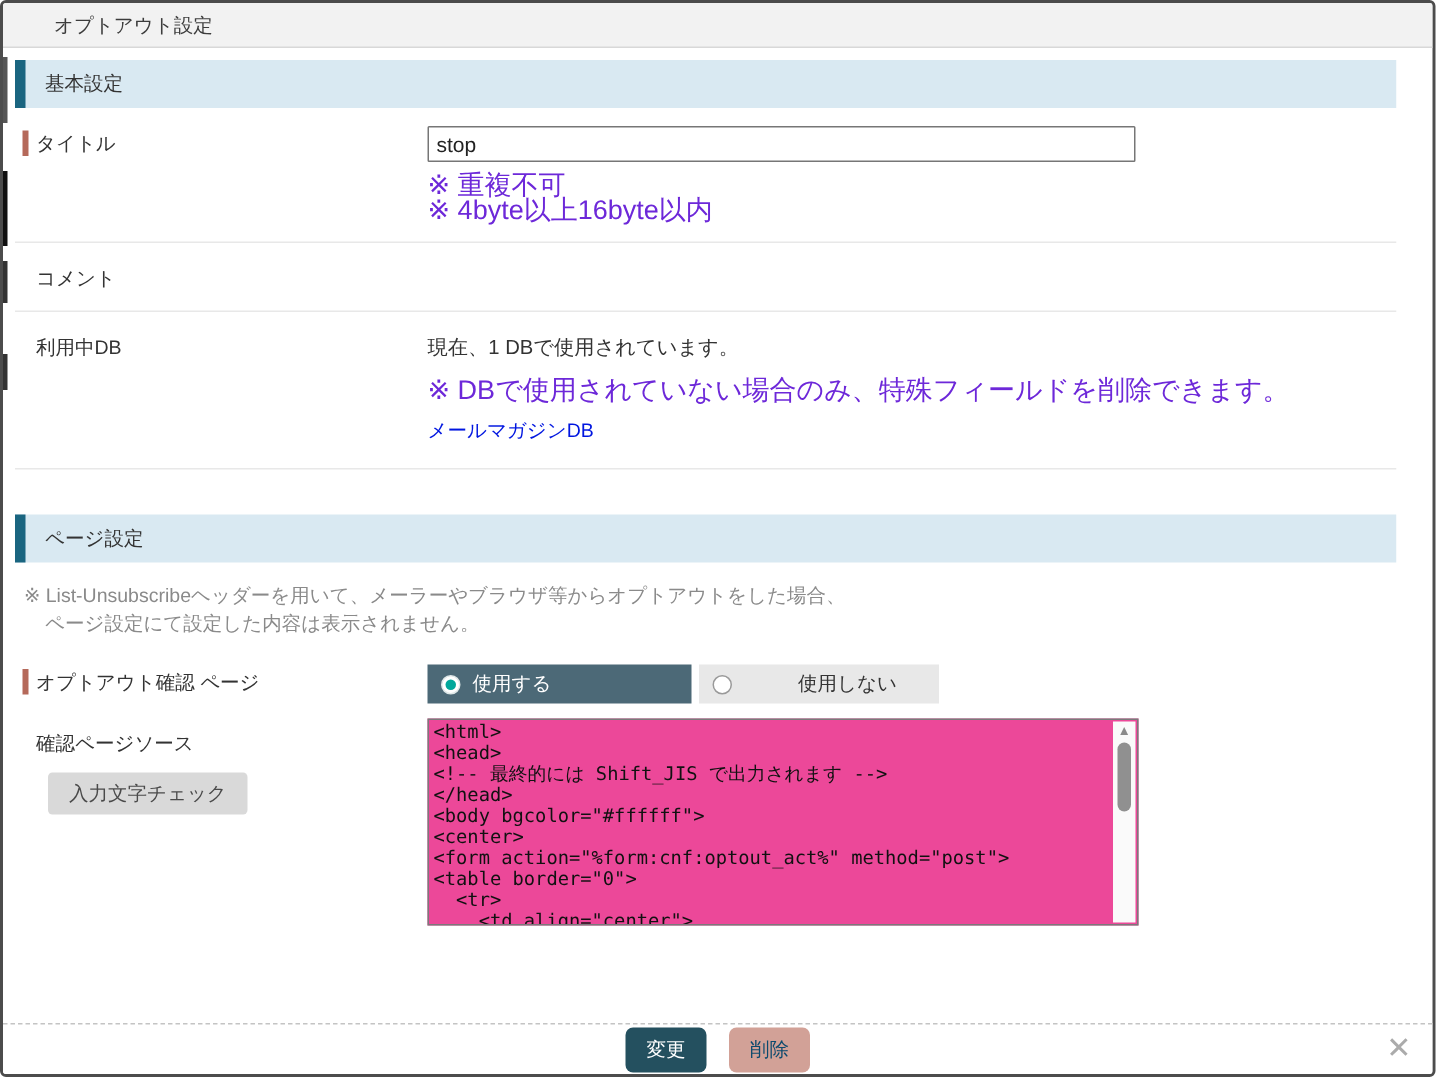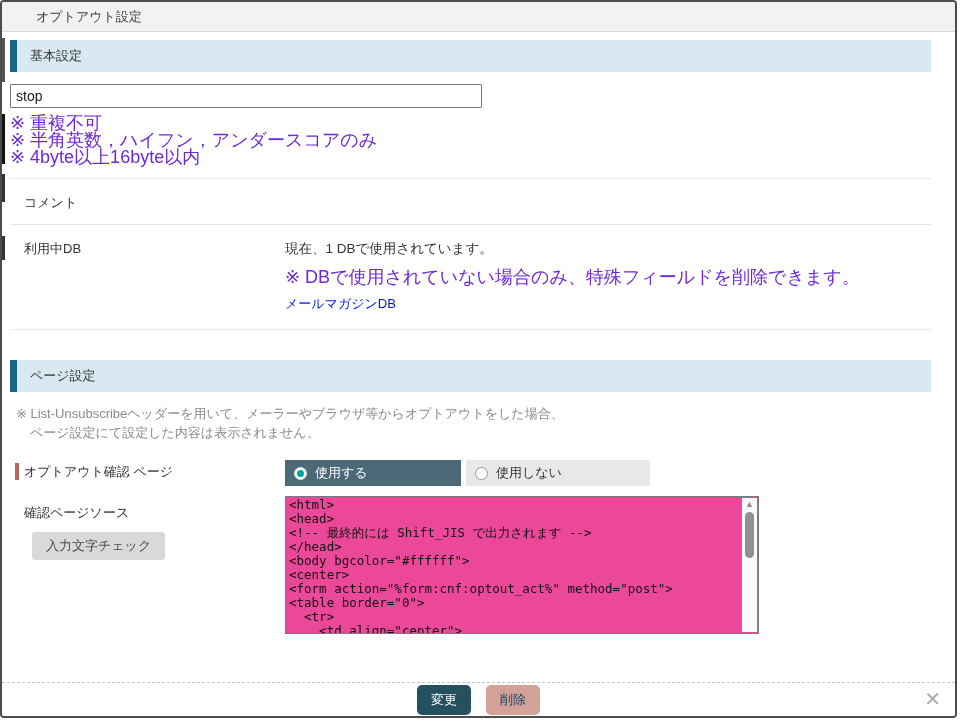--- a/index.html
+++ b/index.html
@@ -88,21 +88,21 @@
   }
   .section-note .indent { padding-left: 14px; }
   
   .row.confirm { padding: 14px 0 6px 0; }
   .option-group { display: flex; gap: 5px; }
   .option {
     height: 26px; display: flex; align-items: center;
     padding-left: 9px; font-size: 13px; cursor: pointer;
   }
   .option.selected { width: 176px; background: #4c6977; color: #fff; }
-  .option.unselected { width: 184px; background: #e8e8e8; color: #333; }
+  .option.unselected { width: 160px; background: #e8e8e8; color: #333; gap: 36px; }
   .radio-circle {
     width: 13px; height: 13px; border-radius: 50%;
     background: #fff; margin-right: 8px; position: relative;
     border: 1px solid #9a9a9a; flex-shrink: 0;
   }
   .option.selected .radio-circle { border-color: #dfe8e8; }
   .radio-dot {
     position: absolute; left: 2px; top: 2px;
     width: 7px; height: 7px; border-radius: 50%;
     background: #00a79b;
@@ -179,24 +179,27 @@
 
   <div class="body-area">
 
     <div class="section-header">
       <span>基本設定</span>
     </div>
 
     <div class="rows">
 
       <div class="row bordered">
+        <div class="row-label">
+          <span class="req-bar"></span>
+          <span>タイトル</span>
+        </div>
         <div class="row-field">
           <input class="text-input" type="text" value="stop" style="">
           <div class="note first">※ 重複不可</div>
-          <div class="note">※ 半角英数，ハイフン，アンダースコアのみ</div>
           <div class="note">※ 4byte以上16byte以内</div>
         </div>
       </div>
 
       <div class="row bordered">
         <div class="row-label">
           <span>コメント</span>
         </div>
       </div>
 

